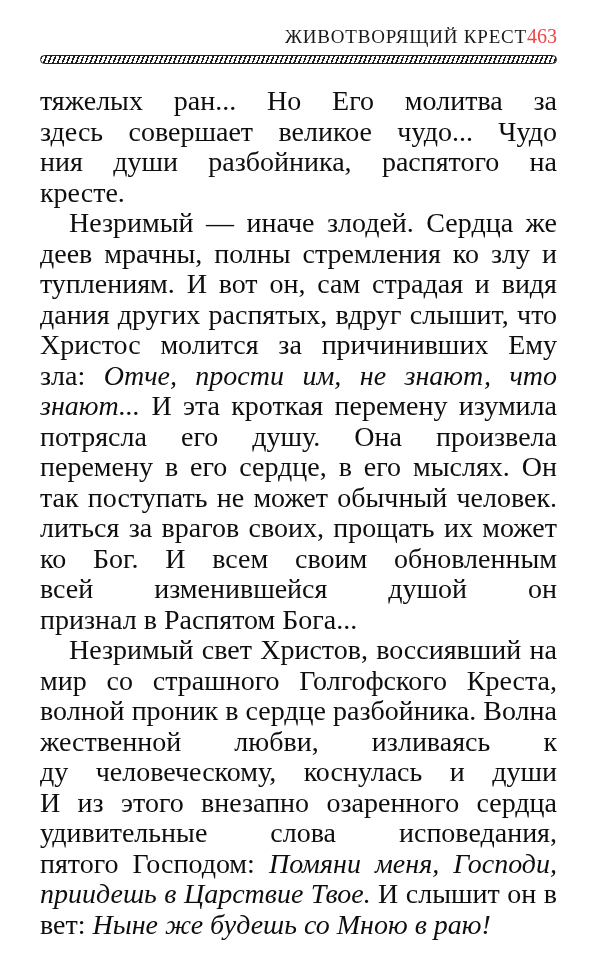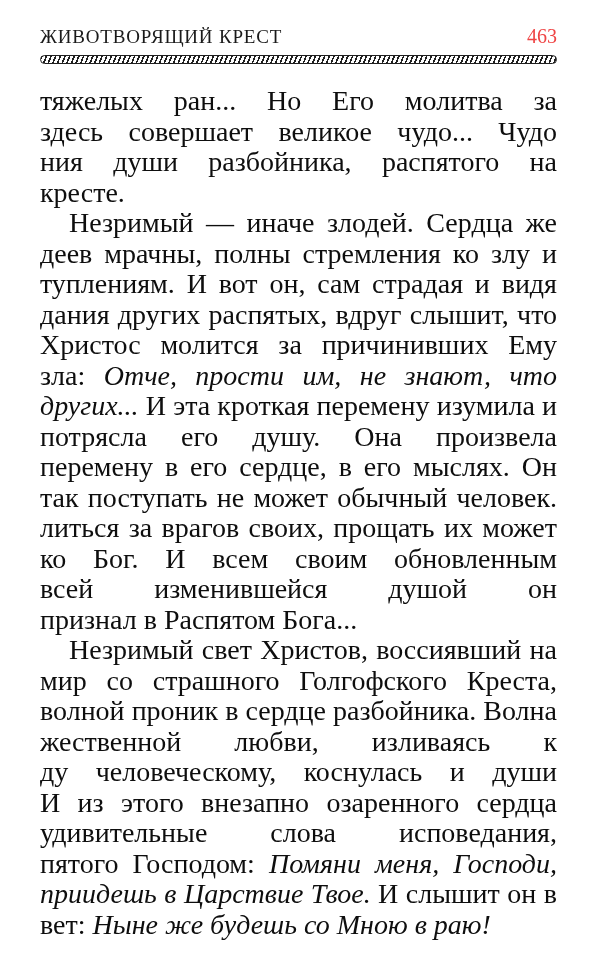--- a/index.html
+++ b/index.html
@@ -16,21 +16,21 @@
   }
   .page {
     box-sizing: border-box;
     width: 600px;
     height: 971px;
     padding: 25px 43px 0 40px;
     background: #ffffff;
   }
   .page-header {
     display: flex;
-    justify-content: space-between;
+    justify-content: flex-end;
     align-items: baseline;
   }
   .header-title {
     font-size: 19px;
     letter-spacing: 0.8px;
     font-weight: 500;
     color: #1a1a1a;
     text-transform: uppercase;
   }
   .page-number {
@@ -93,21 +93,21 @@
         <div class="text-line"><span>ния души разбойника, распятого на соседнем</span></div>
         <div class="text-line flush-left"><span>кресте.</span></div>
       </div>
       <div class="paragraph">
         <div class="text-line indent-first"><span>Незримый — иначе злодей. Сердца же зло-</span></div>
         <div class="text-line"><span>деев мрачны, полны стремления ко злу и прес-</span></div>
         <div class="text-line"><span>туплениям. И вот он, сам страдая и видя стра-</span></div>
         <div class="text-line"><span>дания других распятых, вдруг слышит, что</span></div>
         <div class="text-line"><span>Христос молится за причинивших Ему столько</span></div>
         <div class="text-line"><span>зла: </span><span class="seg-italic">Отче, прости им, не знают, что</span></div>
-        <div class="text-line"><span class="seg-italic">других... </span><span>И эта кроткая перемену изумила и</span></div>
+        <div class="text-line"><span class="seg-italic">знают... </span><span>И эта кроткая перемену изумила и</span></div>
         <div class="text-line"><span>потрясла его душу. Она произвела внезапную</span></div>
         <div class="text-line"><span>перемену в его сердце, в его мыслях. Он понял:</span></div>
         <div class="text-line"><span>так поступать не может обычный человек. Мо-</span></div>
         <div class="text-line"><span>литься за врагов своих, прощать их может толь-</span></div>
         <div class="text-line"><span>ко Бог. И всем своим обновленным сердцем,</span></div>
         <div class="text-line"><span>всей изменившейся душой он почувствовал и</span></div>
         <div class="text-line flush-left"><span>признал в Распятом Бога...</span></div>
       </div>
       <div class="paragraph">
         <div class="text-line indent-first"><span>Незримый свет Христов, воссиявший на весь</span></div>

